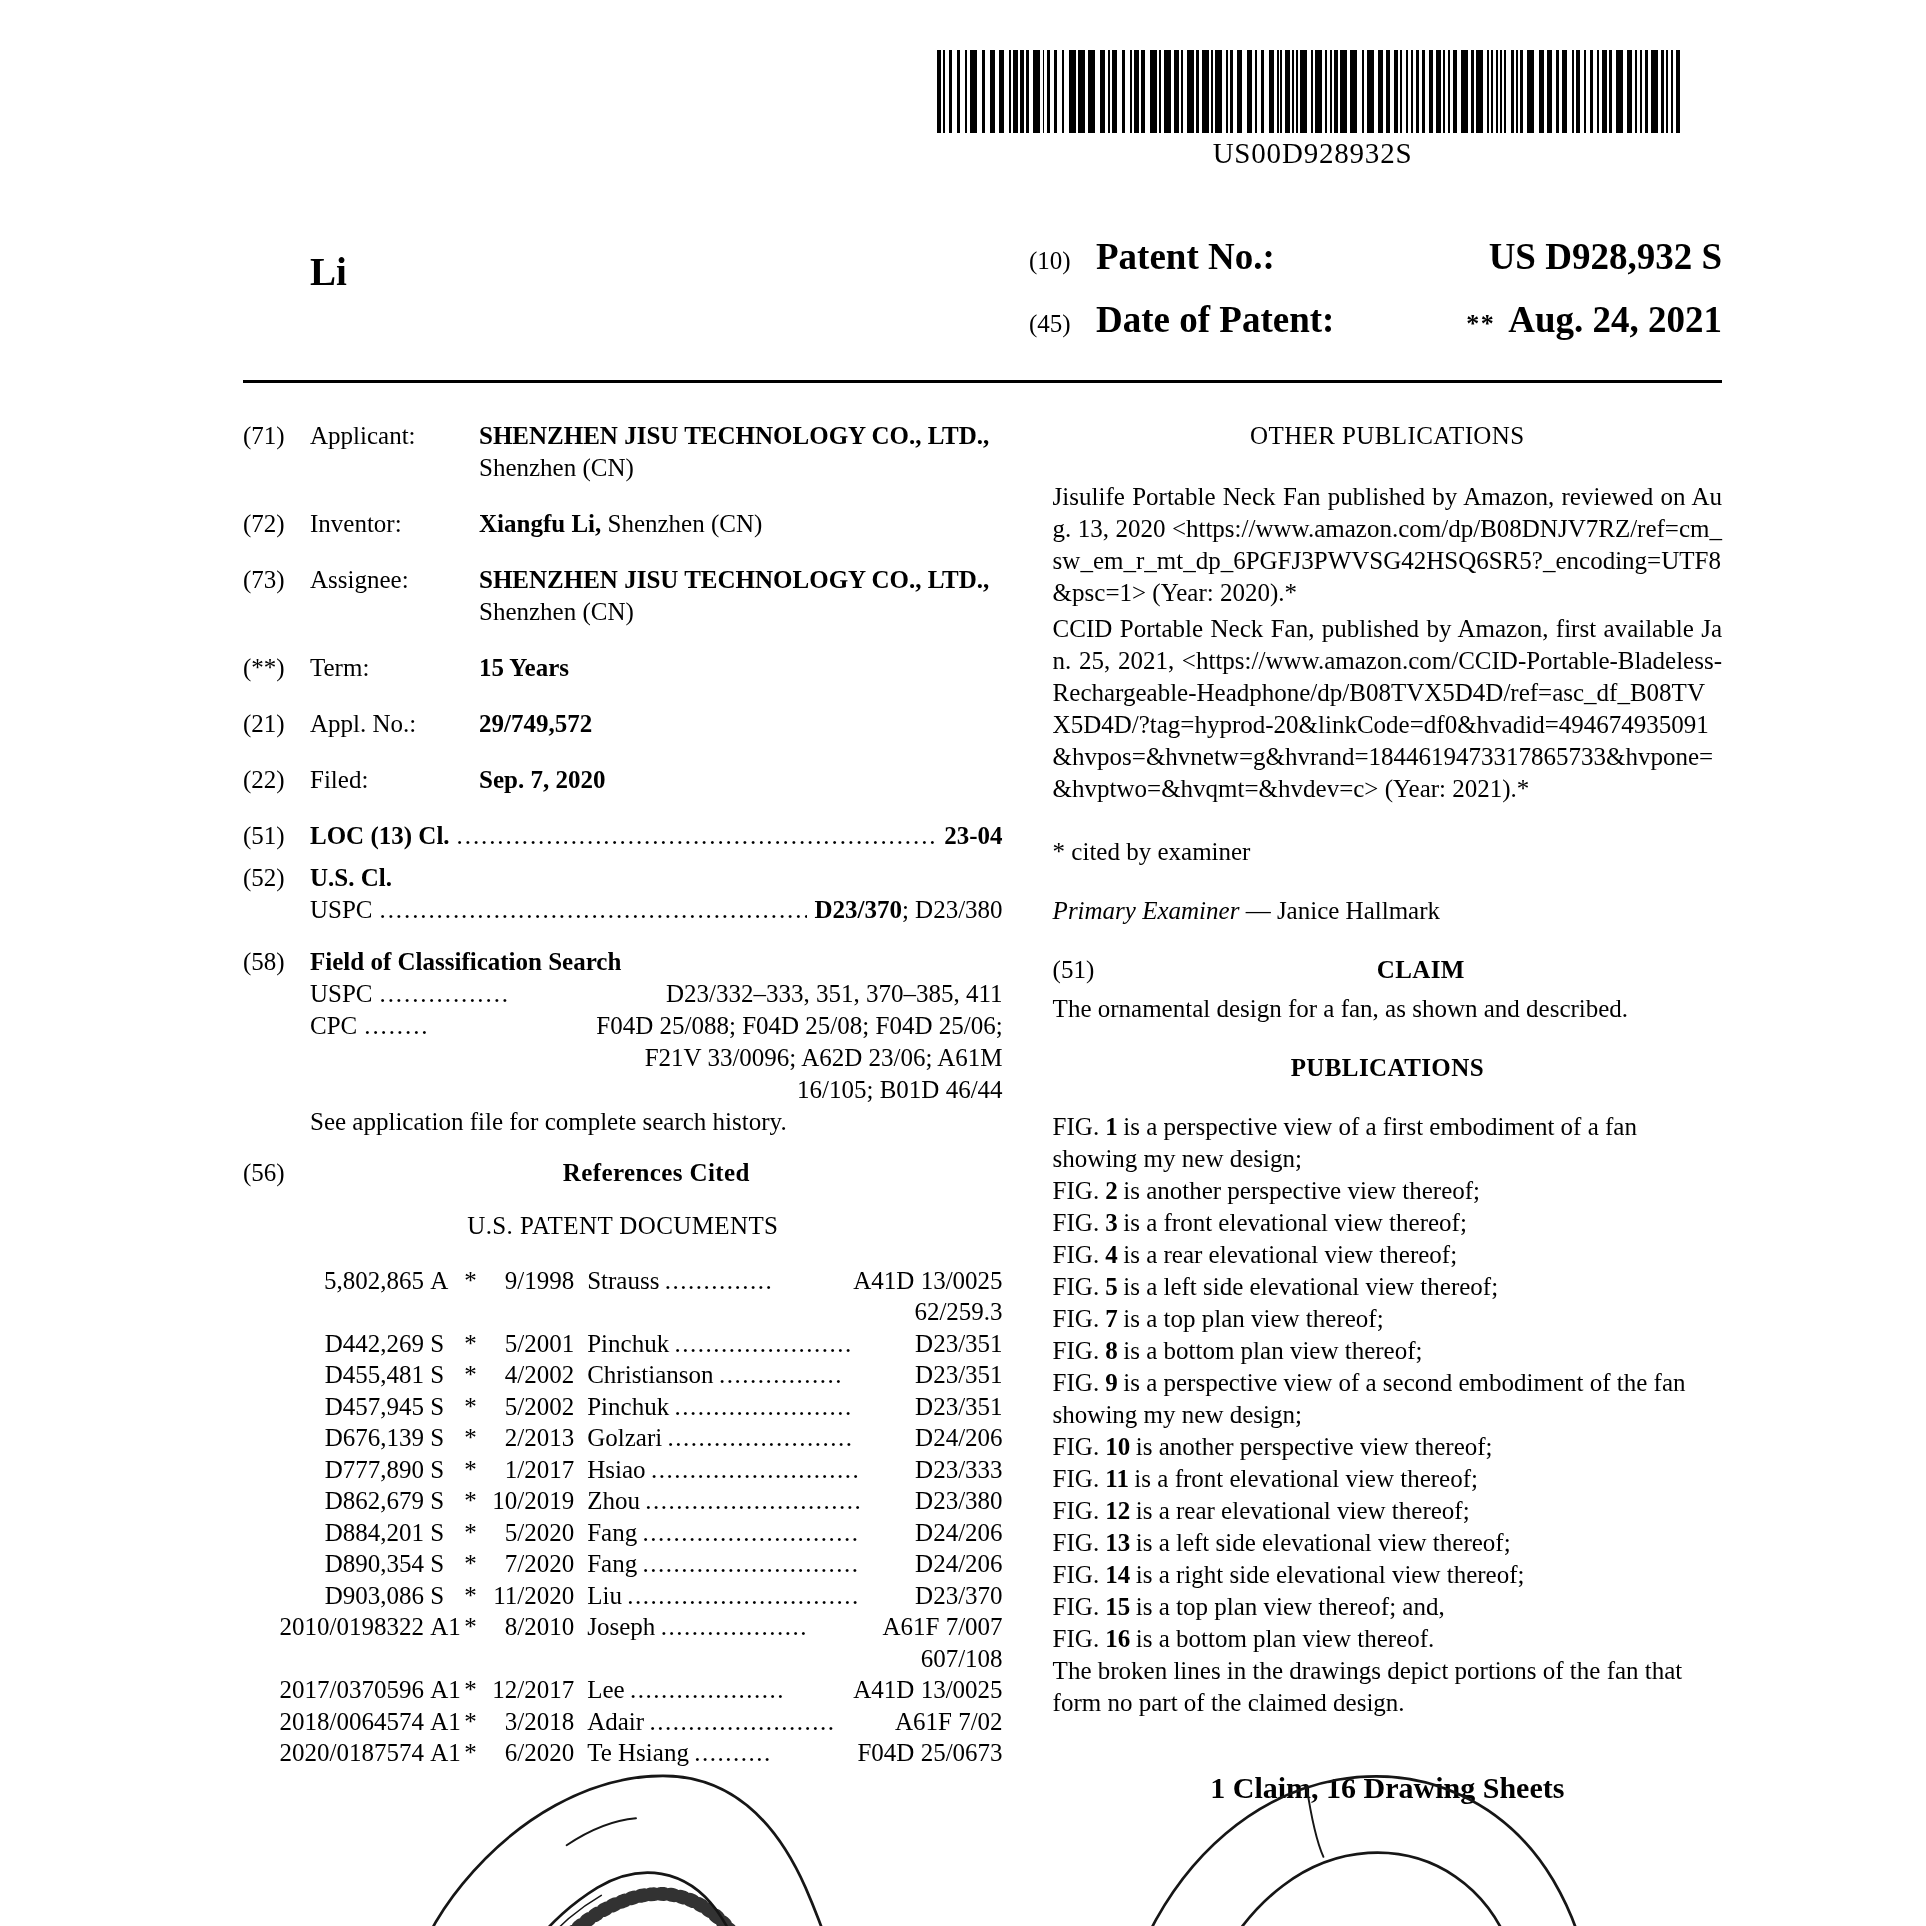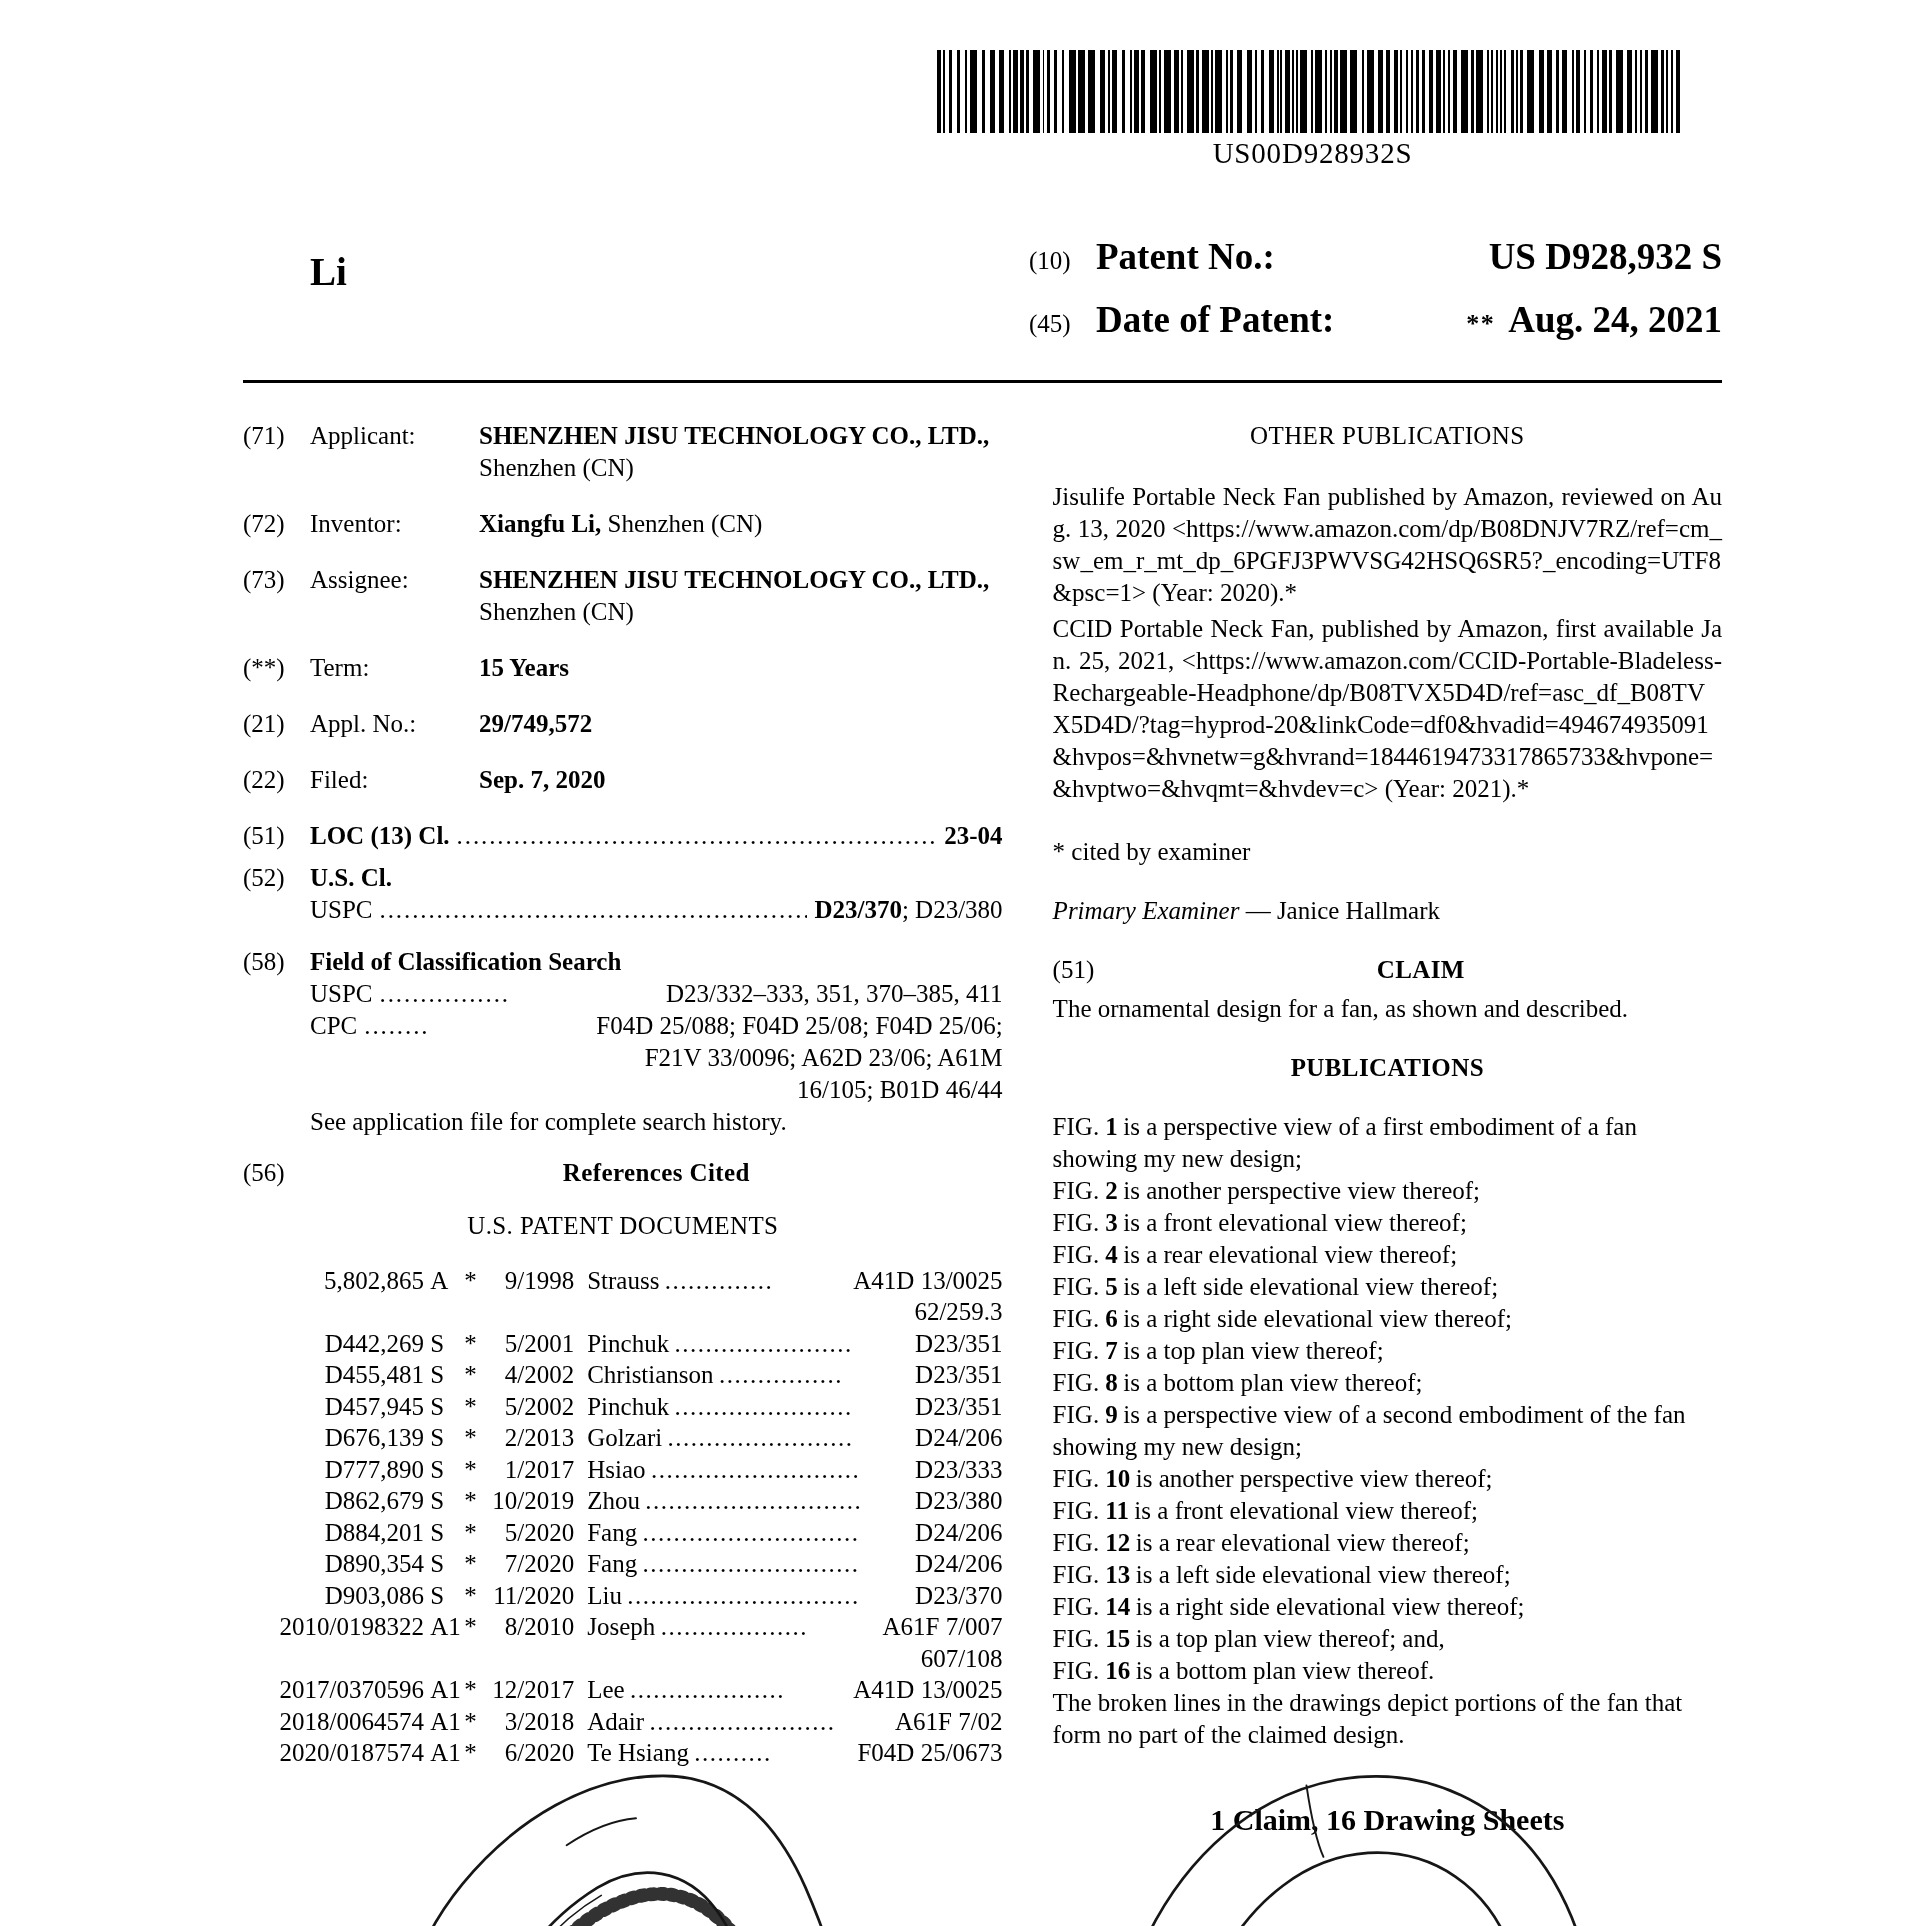--- a/index.html
+++ b/index.html
@@ -420,21 +420,20 @@
             <p class="fig-line"><span>FIG.</span><span class="fnum">1</span><span>is a perspective view of a first embodiment of a fan showing my new design;</span></p>
 
             <p class="fig-line"><span>FIG.</span><span class="fnum">2</span><span>is another perspective view thereof;</span></p>
 
             <p class="fig-line"><span>FIG.</span><span class="fnum">3</span><span>is a front elevational view thereof;</span></p>
 
             <p class="fig-line"><span>FIG.</span><span class="fnum">4</span><span>is a rear elevational view thereof;</span></p>
 
             <p class="fig-line"><span>FIG.</span><span class="fnum">5</span><span>is a left side elevational view thereof;</span></p>
 
-            <p class="fig-line"><span>FIG.</span><span class="fnum">6</span><span>is a right side elevational view thereof;</span></p>
 
             <p class="fig-line"><span>FIG.</span><span class="fnum">7</span><span>is a top plan view thereof;</span></p>
 
             <p class="fig-line"><span>FIG.</span><span class="fnum">8</span><span>is a bottom plan view thereof;</span></p>
 
             <p class="fig-line"><span>FIG.</span><span class="fnum">9</span><span>is a perspective view of a second embodiment of the fan showing my new design;</span></p>
 
             <p class="fig-line"><span>FIG.</span><span class="fnum">10</span><span>is another perspective view thereof;</span></p>
 
             <p class="fig-line"><span>FIG.</span><span class="fnum">11</span><span>is a front elevational view thereof;</span></p>

